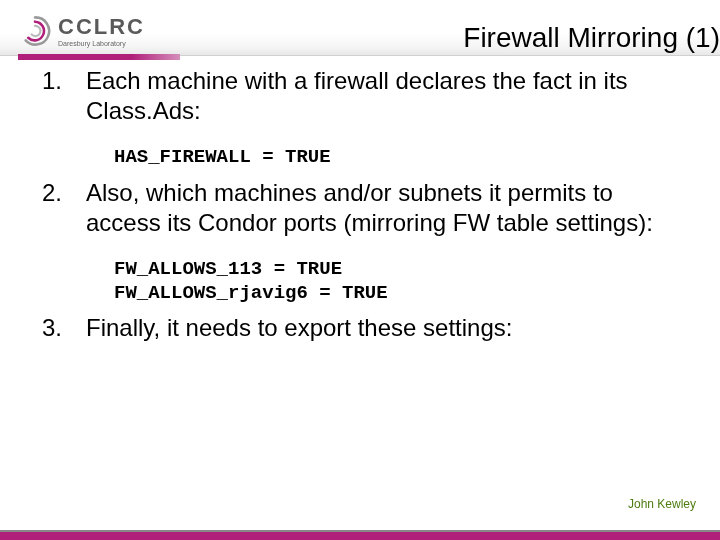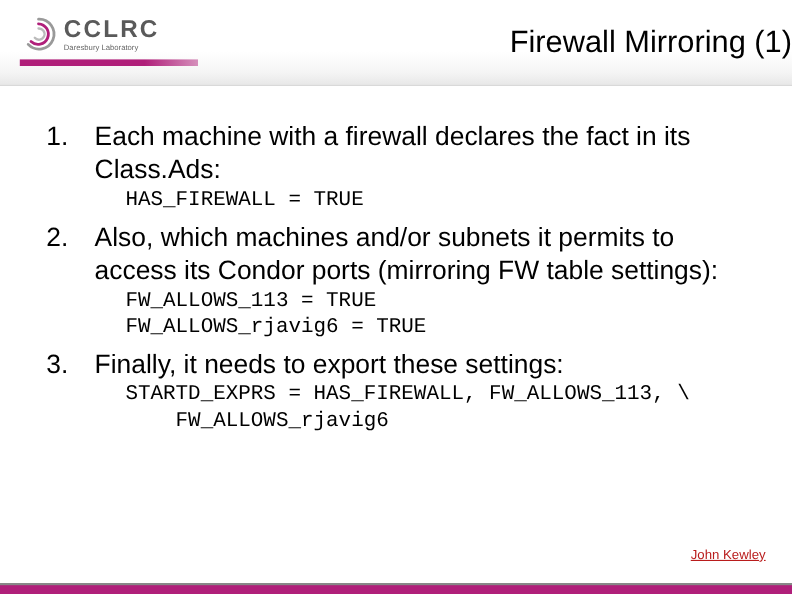--- a/index.html
+++ b/index.html
@@ -7,21 +7,21 @@
     width: 720px;
     height: 540px;
     background: #ffffff;
     font-family: "Trebuchet MS", "Comic Sans MS", Arial, sans-serif;
     position: relative;
     overflow: hidden;
   }
   .header {
     position: relative;
     width: 100%;
-    height: 78px;
+    height: 56px;
     background: linear-gradient(to bottom, #ffffff 0%, #ffffff 60%, #f5f5f5 85%, #e8e8e8 100%);
     border-bottom: 1px solid #d0d0d0;
   }
   .logo {
     position: absolute;
     left: 18px;
     top: 14px;
     display: flex;
     align-items: center;
     gap: 6px;
@@ -62,21 +62,21 @@
     position: absolute;
     left: 0;
     right: 0;
     top: 22px;
     text-align: right;
     font-size: 28px;
     color: #000;
     padding-left: 120px;
   }
   .content {
-    padding: 32px 30px 0 30px;
+    padding: 10px 30px 0 30px;
   }
   ol.main {
     list-style: none;
     counter-reset: item;
   }
   ol.main > li {
     counter-increment: item;
     position: relative;
     padding-left: 56px;
     margin-bottom: 6px;
@@ -86,36 +86,35 @@
   }
   ol.main > li::before {
     content: counter(item) ".";
     position: absolute;
     left: 12px;
     top: 0;
     font-size: 24px;
   }
   .code {
     font-family: "Courier New", Courier, monospace;
-    font-weight: normal;
+    font-weight: bold;
     font-size: 19px;
     line-height: 1.25;
-    margin: 0 0 8px 28px;
+    margin: 20px 0 8px 28px;
     white-space: pre;
   }
   .footer-credits {
     position: absolute;
     right: 24px;
     bottom: 28px;
     text-align: right;
     font-family: Arial, sans-serif;
     font-size: 12px;
-    color: #b91c1c;
+    color: #4d7c0f;
     line-height: 1.35;
-    text-decoration: underline;
   }
   .bottom-bar {
     position: absolute;
     left: 0;
     bottom: 0;
     width: 100%;
     height: 10px;
     background: #b01f7a;
     border-top: 2px solid #888;
   }
@@ -145,22 +144,20 @@
       <span>Each machine with a firewall declares the fact in its Class.Ads:</span>
       <div class="code">HAS_FIREWALL = TRUE</div>
     </li>
     <li>
       <span>Also, which machines and/or subnets it permits to access its Condor ports (mirroring FW table settings):</span>
       <div class="code">FW_ALLOWS_113 = TRUE
 FW_ALLOWS_rjavig6 = TRUE</div>
     </li>
     <li>
       <span>Finally, it needs to export these settings:</span>
-      <div class="code">STARTD_EXPRS = HAS_FIREWALL, FW_ALLOWS_113, \
-    FW_ALLOWS_rjavig6</div>
     </li>
   </ol>
 </div>
 
 <div class="footer-credits">
   <div>John Kewley</div>
 </div>
 
 <div class="bottom-bar"></div>
 

